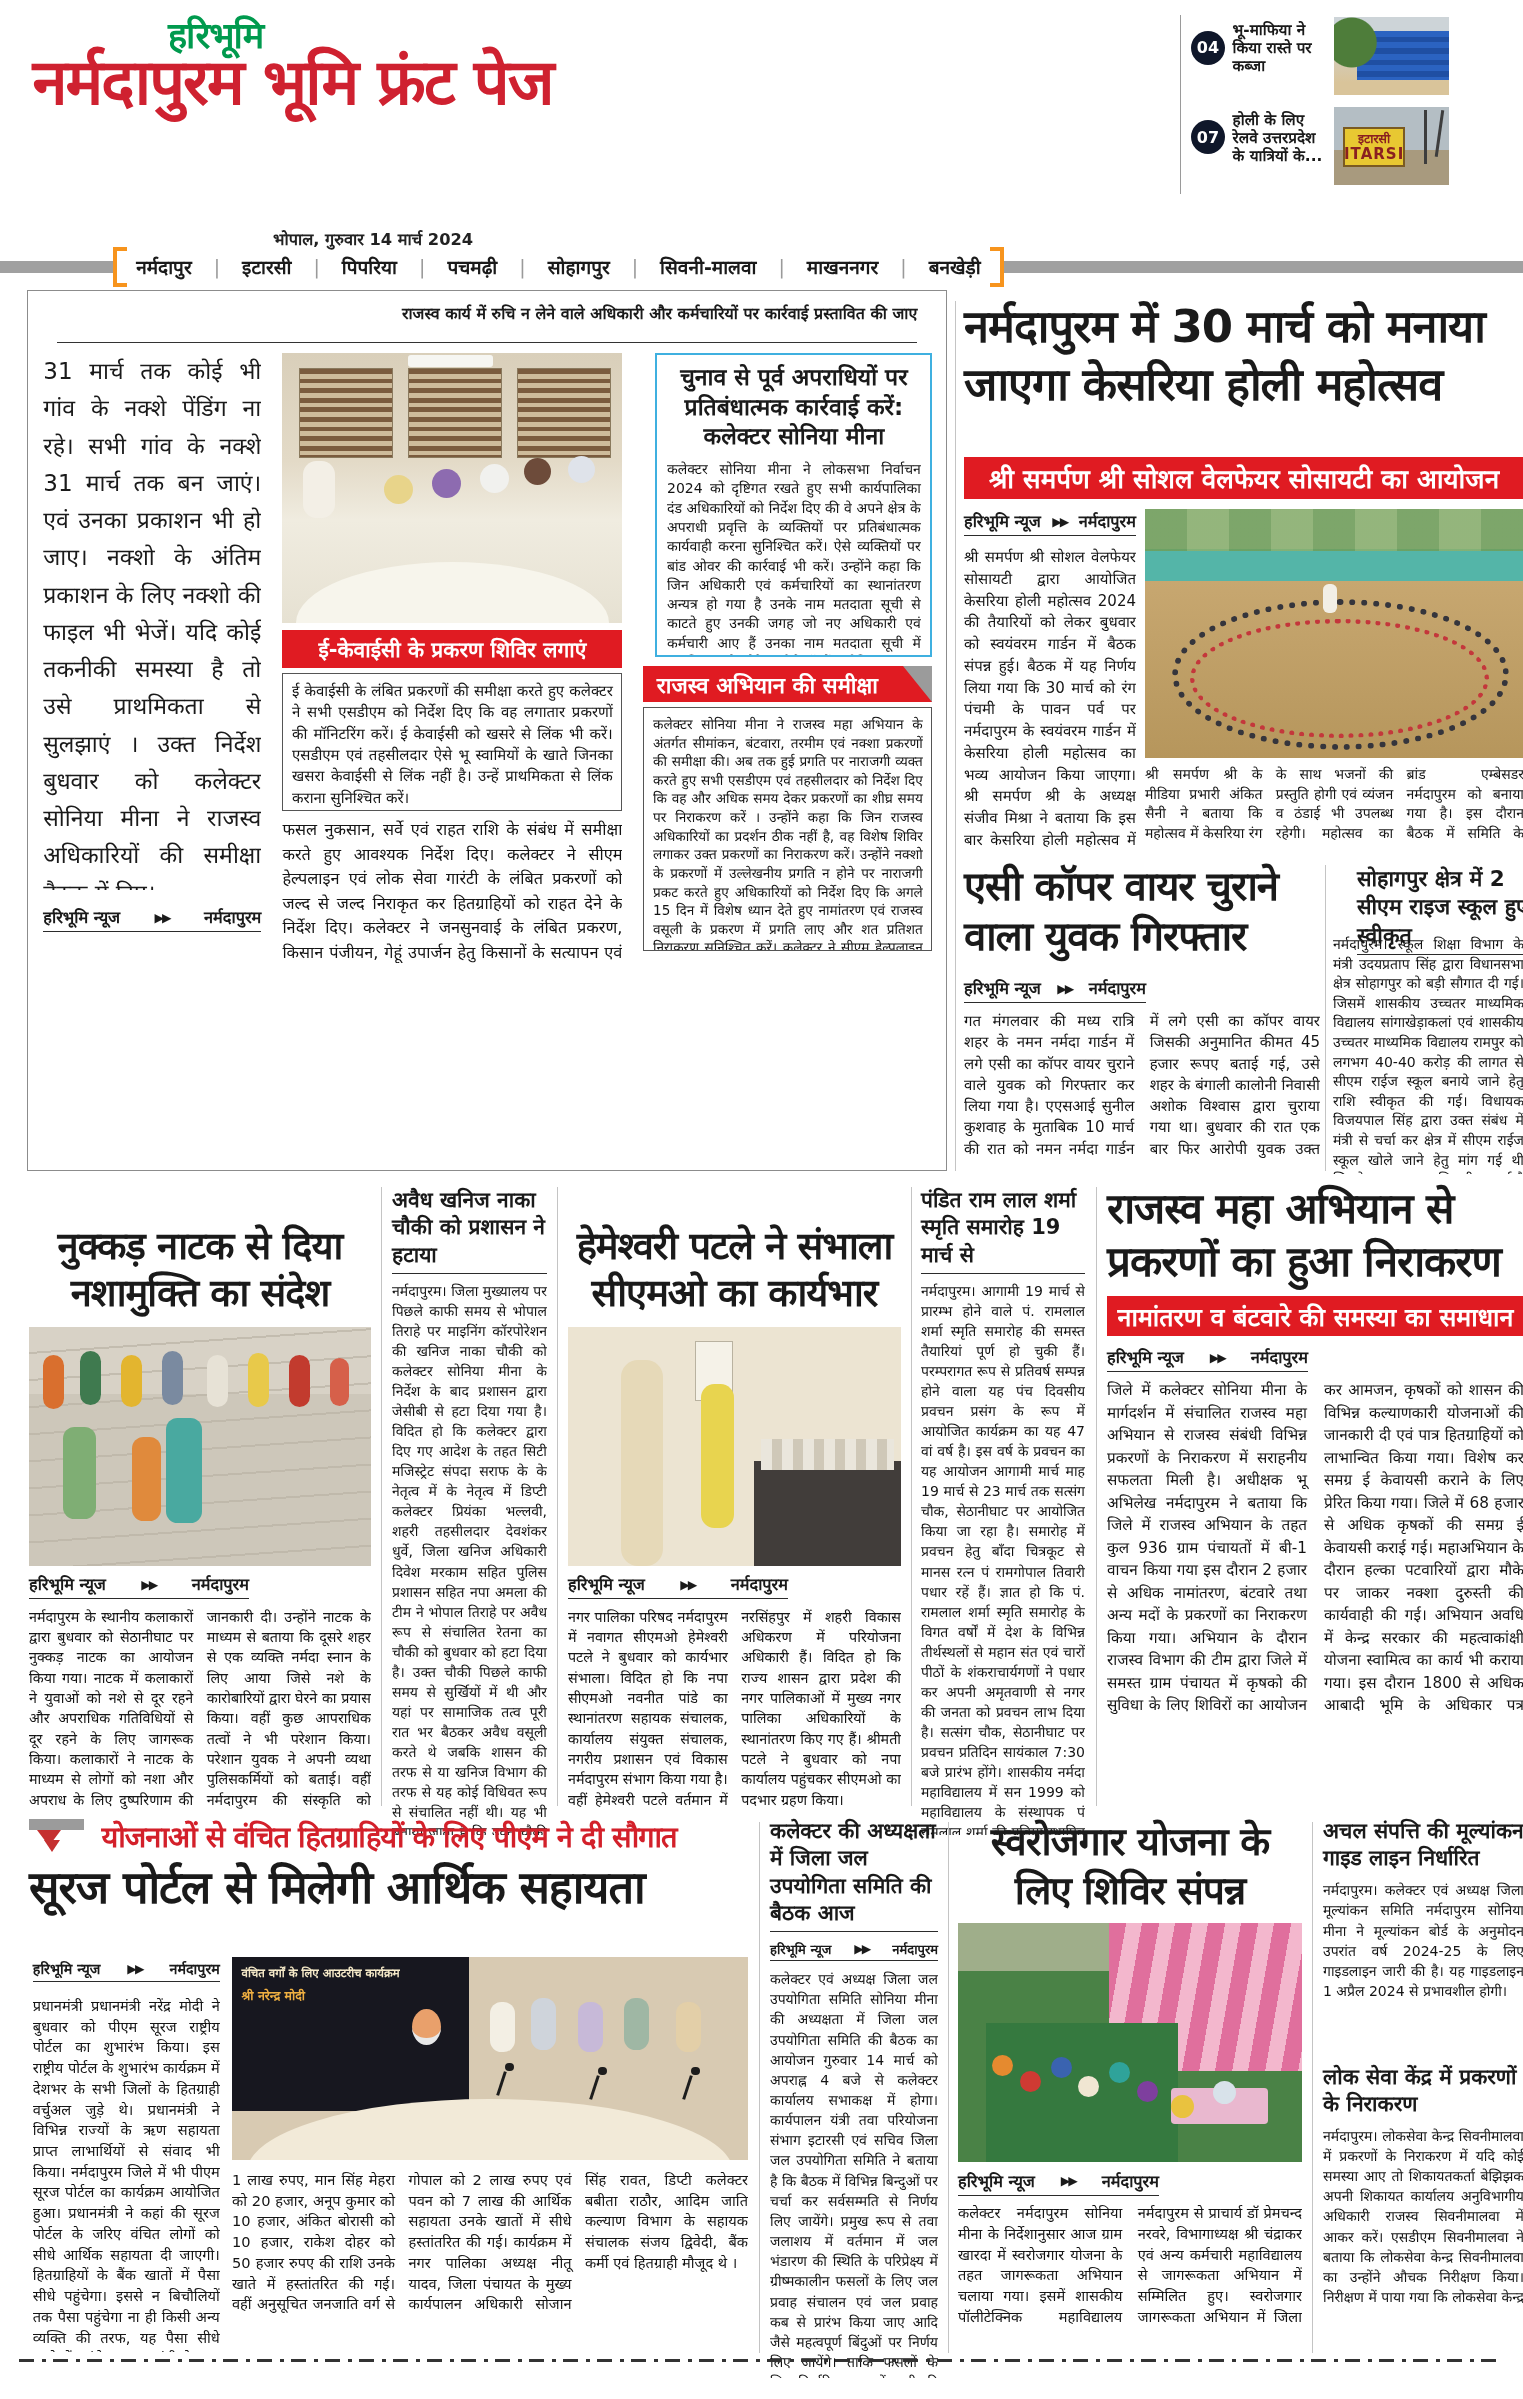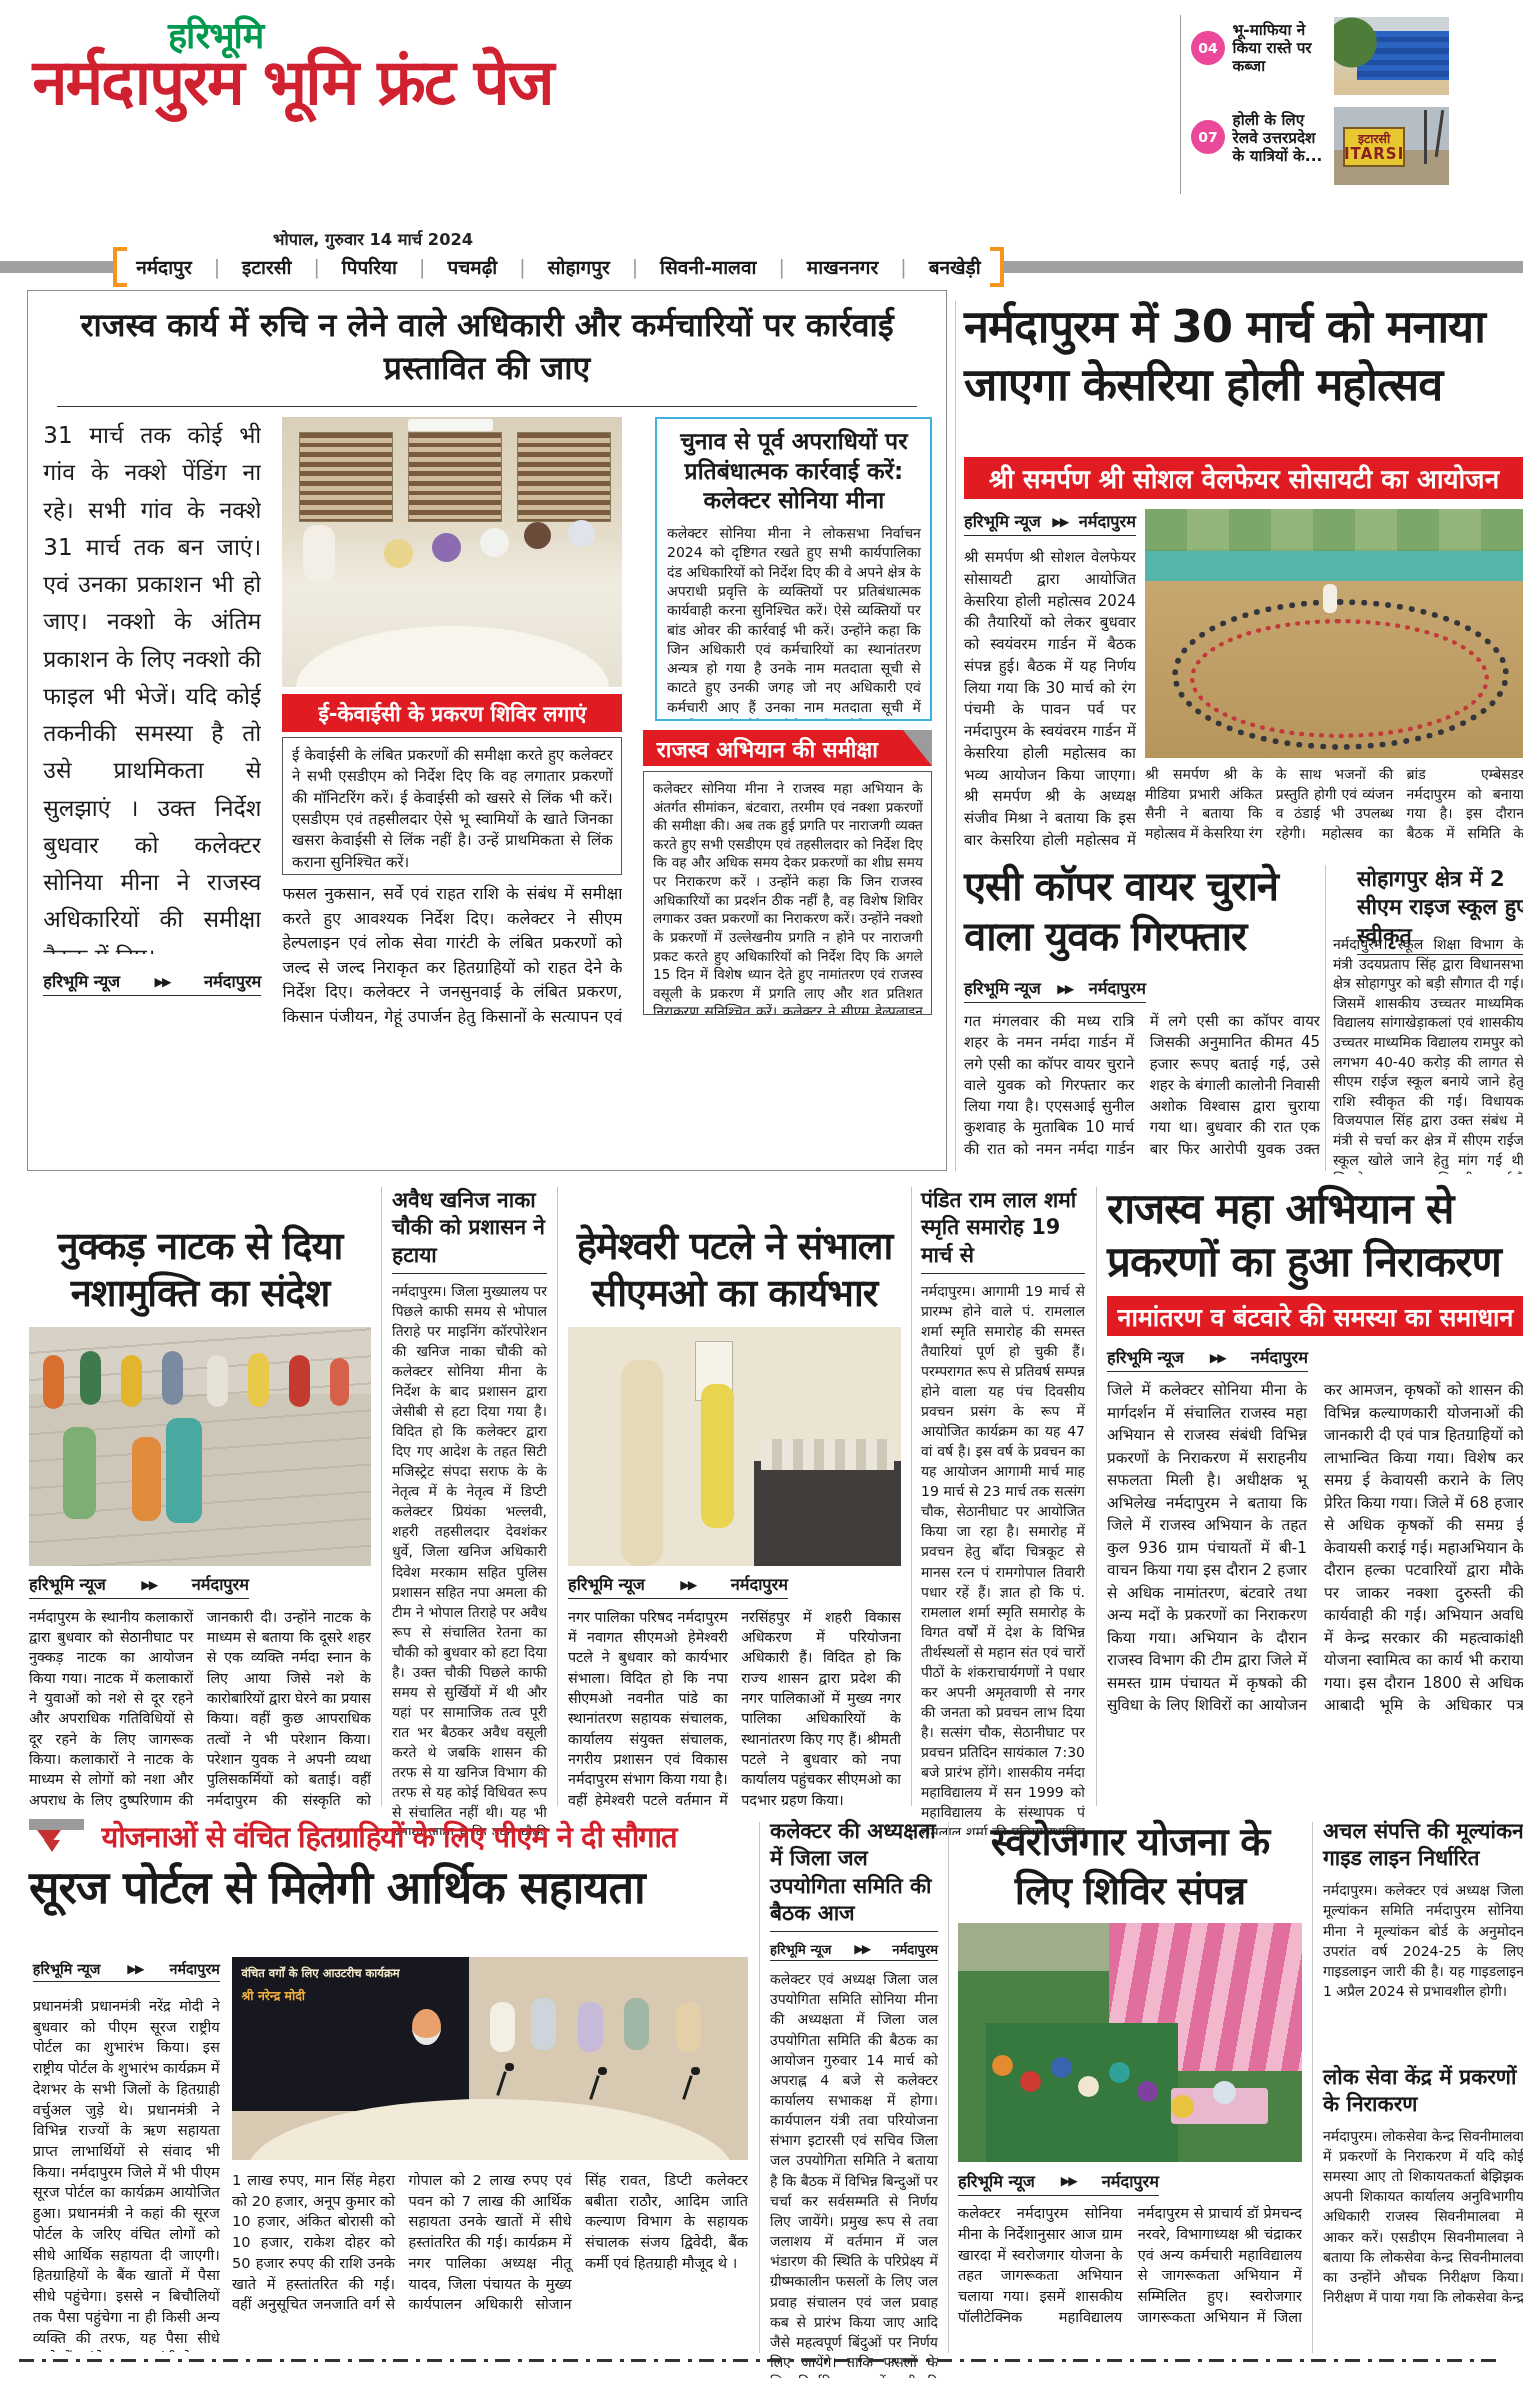--- a/index.html
+++ b/index.html
@@ -5,22 +5,22 @@
   html,body{margin:0;padding:0;background:#e9e9e9;}
   .page{position:relative;width:1524px;height:2399px;background:#ffffff;margin:0 auto;
         font-family:"DejaVu Sans",sans-serif;color:#1a1a1a;overflow:hidden;}
   
   .logo{position:absolute;left:168px;top:9.6px;font-size:36px;font-weight:bold;color:#009a4e;letter-spacing:-1px;}
   .mast-title{position:absolute;left:32.5px;top:50px;width:698px;font-size:63px;line-height:1.05;
               font-weight:bold;color:#cf2130;letter-spacing:-1.9px;white-space:nowrap;}
   .dateline{position:absolute;left:273px;top:228px;font-size:16.3px;font-weight:bold;color:#222;}
   .teasers{position:absolute;right:7.6px;top:15.3px;width:336px;}
   .teaser{display:flex;align-items:flex-start;gap:7.6px;border-left:1.9px solid #9a9a9a;padding:1.9px 0 5.7px 9.6px;height:82px;}
-  .badge{flex:0 0 34px;width:34px;height:34px;border-radius:50%;background:#ec4899;color:#fff;
-         display:flex;align-items:center;justify-content:center;font-size:14px;font-weight:bold;margin-top:13.4px;}
+  .badge{flex:0 0 34px;width:34px;height:34px;border-radius:50%;background:#0f172a;color:#fff;
+         display:flex;align-items:center;justify-content:center;font-size:16px;font-weight:bold;margin-top:13.4px;}
   .t-text{width:94px;font-size:15.3px;font-weight:bold;line-height:1.18;margin-top:3.8px;}
   .t-photo{width:115px;height:78px;flex:0 0 115px;}
   .navstrip{position:absolute;left:0;top:250px;width:1524px;height:34px;display:flex;align-items:center;}
   .navbar-gray{height:11.5px;background:#a0a0a0;}
   .nb-l{flex:0 0 113px;}
   .nb-r{flex:1;}
   .bracket{width:9.6px;height:32.5px;flex:0 0 9.6px;}
   .bracket.l{border-left:4.8px solid #f7941d;border-top:4.8px solid #f7941d;border-bottom:4.8px solid #f7941d;}
   .bracket.r{border-right:4.8px solid #f7941d;border-top:4.8px solid #f7941d;border-bottom:4.8px solid #f7941d;}
   .navlist{display:flex;align-items:center;gap:22px;padding:0 9.6px;font-size:19px;font-weight:bold;white-space:nowrap;}
@@ -31,21 +31,21 @@
   .byline .byi{font-size:12.4px;letter-spacing:-1.9px;}
   .red-banner{background:#e01b22;color:#fff;font-weight:bold;text-align:center;
               display:flex;align-items:center;justify-content:center;}
   .body-txt{text-align:justify;color:#141414;}
   .u-head{border-bottom:1.9px solid #2b2b2b;padding-bottom:3.8px;}
   .vr{position:absolute;width:1px;background:#c4c4c4;}
   .photo{position:relative;overflow:hidden;background:#cfcfcf;}
   
   .mainbox{position:absolute;left:27px;top:290px;width:920px;height:881px;border:1.9px solid #8c8c8c;
            box-sizing:border-box;padding:9.6px 13.4px;}
-  .kicker{font-size:32px;font-weight:bold;text-align:center;border-bottom:1.9px solid #333;
+  .kicker{font-size:16px;font-weight:bold;text-align:right;border-bottom:1.9px solid #333;
           padding-bottom:18px;margin:1.9px 15.3px 9.6px;}
   .main-headline{font-size:59px;font-weight:bold;text-align:center;line-height:1.26;letter-spacing:-1.9px;margin:3.8px 0 11.5px;}
   .main-cols{position:relative;height:614px;}
   .lead-col{position:absolute;left:1.9px;top:0;width:218px;height:537px;font-size:23px;line-height:1.62;
             text-align:justify;overflow:hidden;}
   .lead-by{position:absolute;left:1.9px;top:553px;width:218px;}
   .mid-col{position:absolute;left:241px;top:0;width:340px;}
   .ekyc-banner{height:38px;font-size:21px;margin-top:6.7px;}
   .ekyc-box{border:1.9px solid #555;margin-top:5.7px;padding:6.7px 8.6px;font-size:15px;line-height:1.42;
             height:122px;overflow:hidden;}

